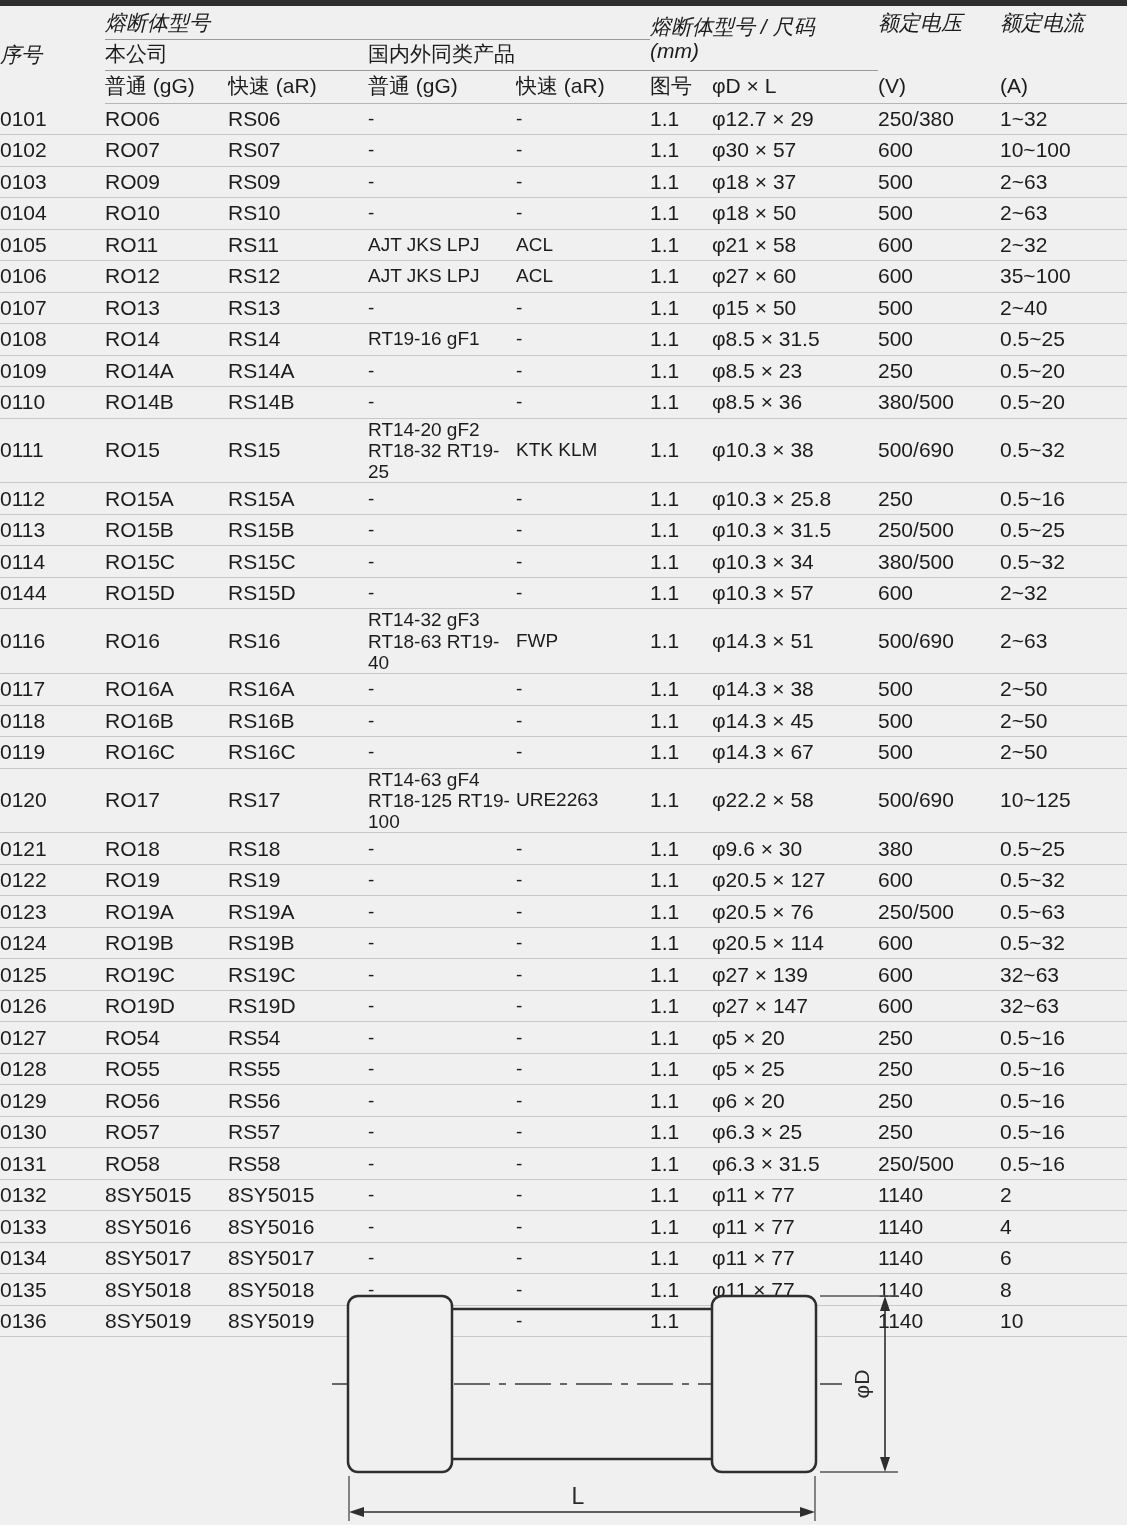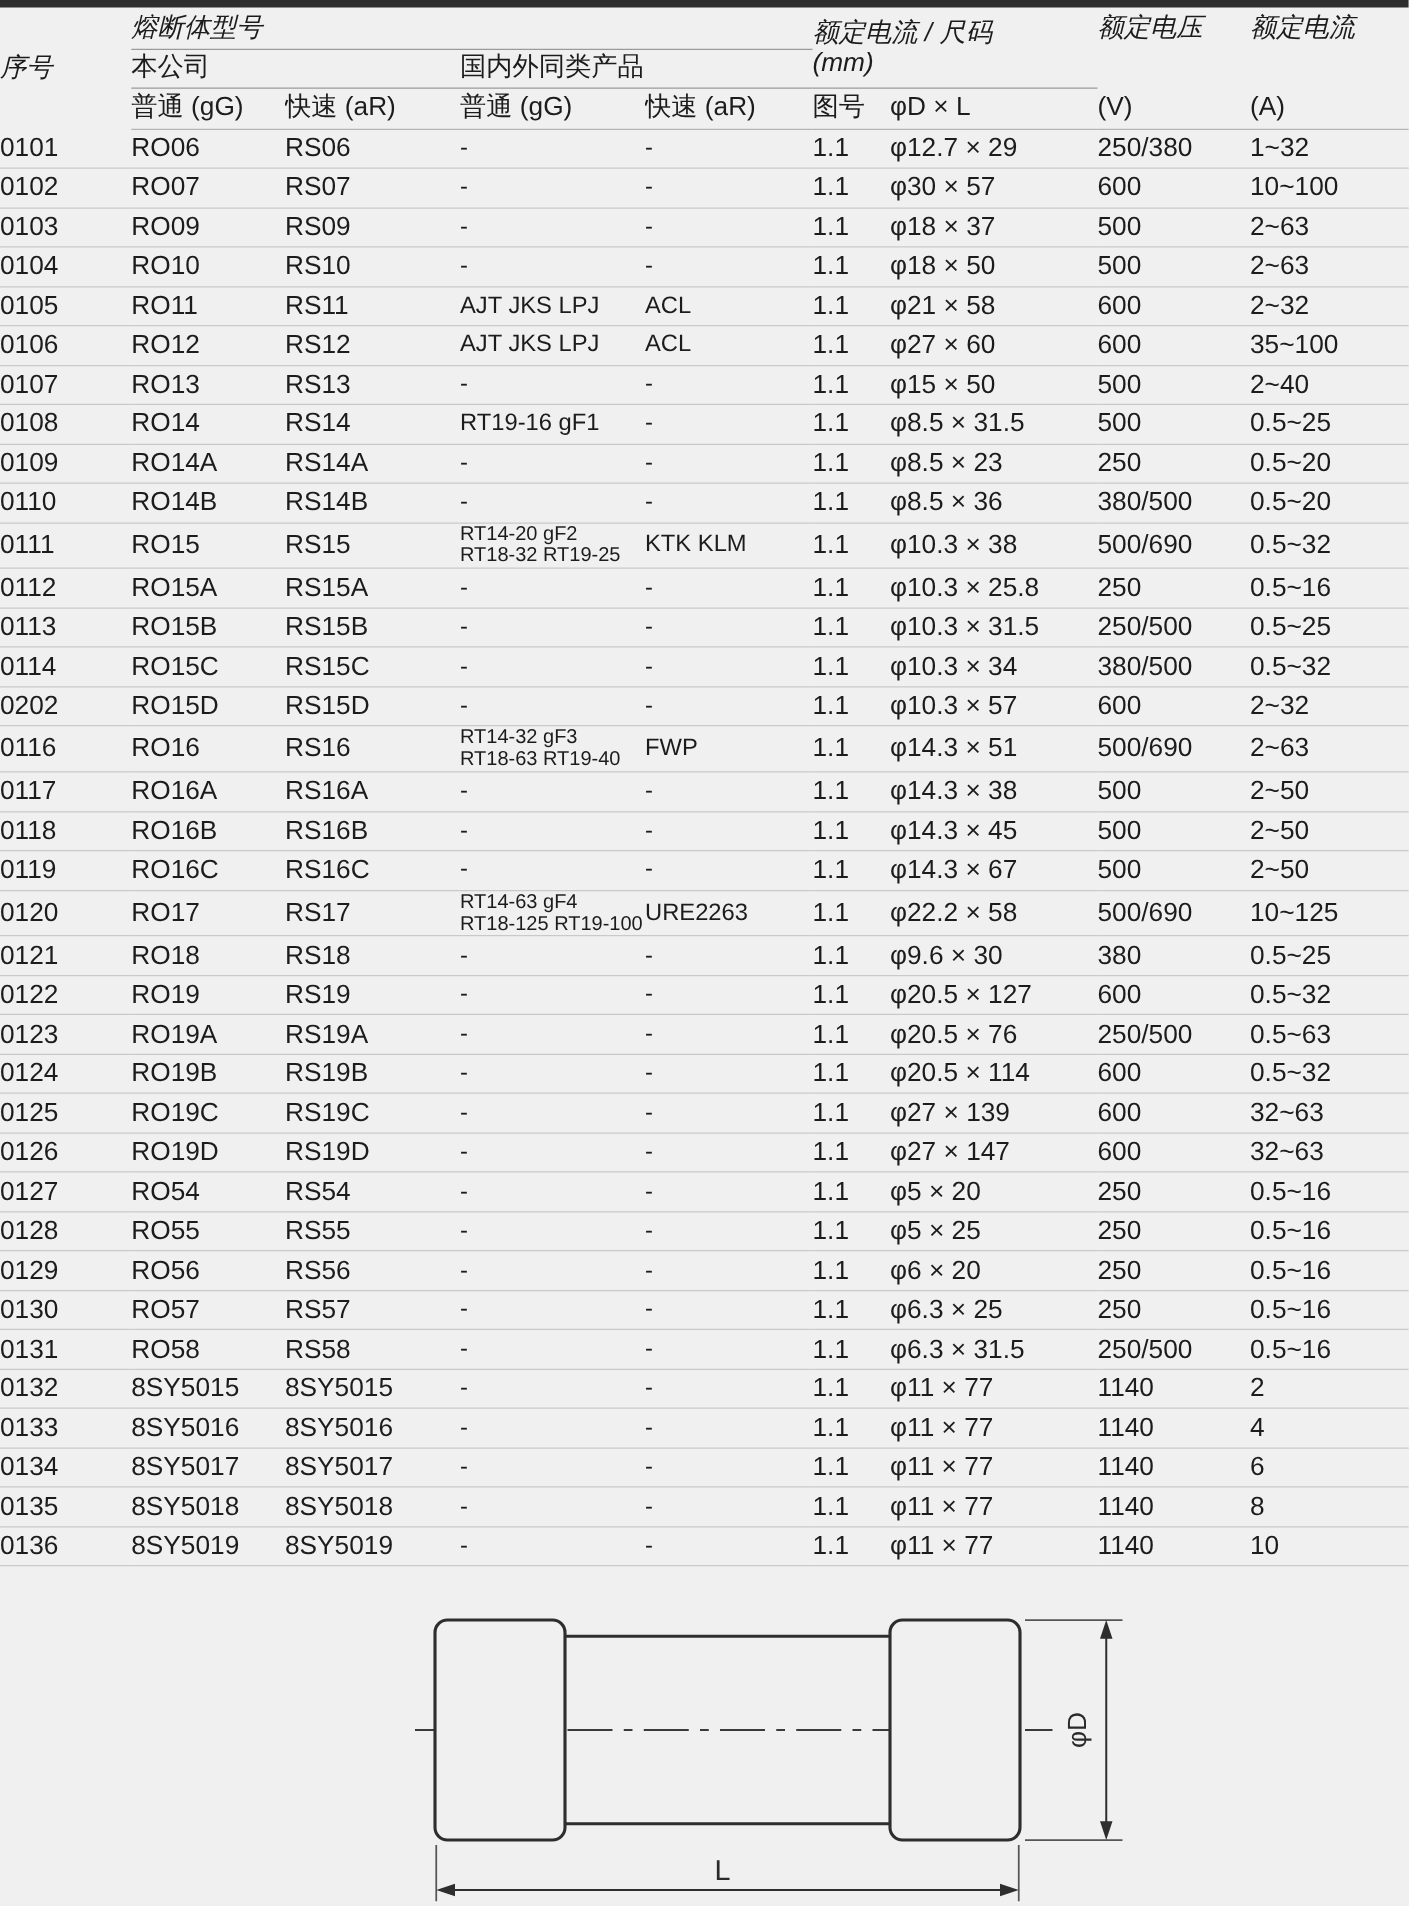--- a/index.html
+++ b/index.html
@@ -41,21 +41,21 @@
   .hrowC th    { border-bottom: 1.5px solid #b5b5b5; }
   
   tbody td {
     height: 31.5px;
     border-bottom: 1px solid #c9c9c9;
     vertical-align: middle;
   }
   tbody td.cell-serial { padding-left: 0; }
   tbody td.alt { font-size: 19px; }
   tbody td.two-line {
-    font-size: 16px;
+    font-size: 19px;
     line-height: 1.12;
     white-space: pre-line;
   }
   
   .diagram-wrap {
     position: absolute;
     left: 0; top: 1280px;
     width: 1127px; height: 245px;
   }
   svg text {
@@ -78,21 +78,21 @@
       <col style="width:62px">
     <col style="width:166px">
       <col style="width:122px">
       <col style="width:127px">
   </colgroup>
   <thead>
     <tr class="hrowA">
       <th class="serial-head" rowspan="3">序号</th>
       <th class="u-model" colspan="4">熔断体型号</th>
       <th class="dim-head" colspan="2" rowspan="2">
-        <div>额定电流 / 尺码</div>
+        <div>熔断体型号 / 尺码</div>
         <div>(mm)</div>
       </th>
       <th rowspan="2" style="vertical-align:top;padding-top:3px">额定电压</th>
       <th rowspan="2" style="vertical-align:top;padding-top:3px">额定电流</th>
     </tr>
     <tr class="hrowB">
       <th class="u-groupB" colspan="2">本公司</th>
       <th class="u-groupB" colspan="2">国内外同类产品</th>
     </tr>
     <tr class="hrowC">
@@ -256,21 +256,21 @@
         <td class="cell-gg1">RO15C</td>
         <td class="cell-ar1">RS15C</td>
         <td class="cell-gg2 alt">-</td>
         <td class="cell-ar2 alt">-</td>
         <td class="cell-fig">1.1</td>
         <td class="cell-dxl">φ10.3 × 34</td>
         <td class="cell-volt">380/500</td>
         <td class="cell-amp">0.5~32</td>
       </tr>
       <tr>
-        <td class="cell-serial">0202</td>
+        <td class="cell-serial">0144</td>
         <td class="cell-gg1">RO15D</td>
         <td class="cell-ar1">RS15D</td>
         <td class="cell-gg2 alt">-</td>
         <td class="cell-ar2 alt">-</td>
         <td class="cell-fig">1.1</td>
         <td class="cell-dxl">φ10.3 × 57</td>
         <td class="cell-volt">600</td>
         <td class="cell-amp">2~32</td>
       </tr>
       <tr>

